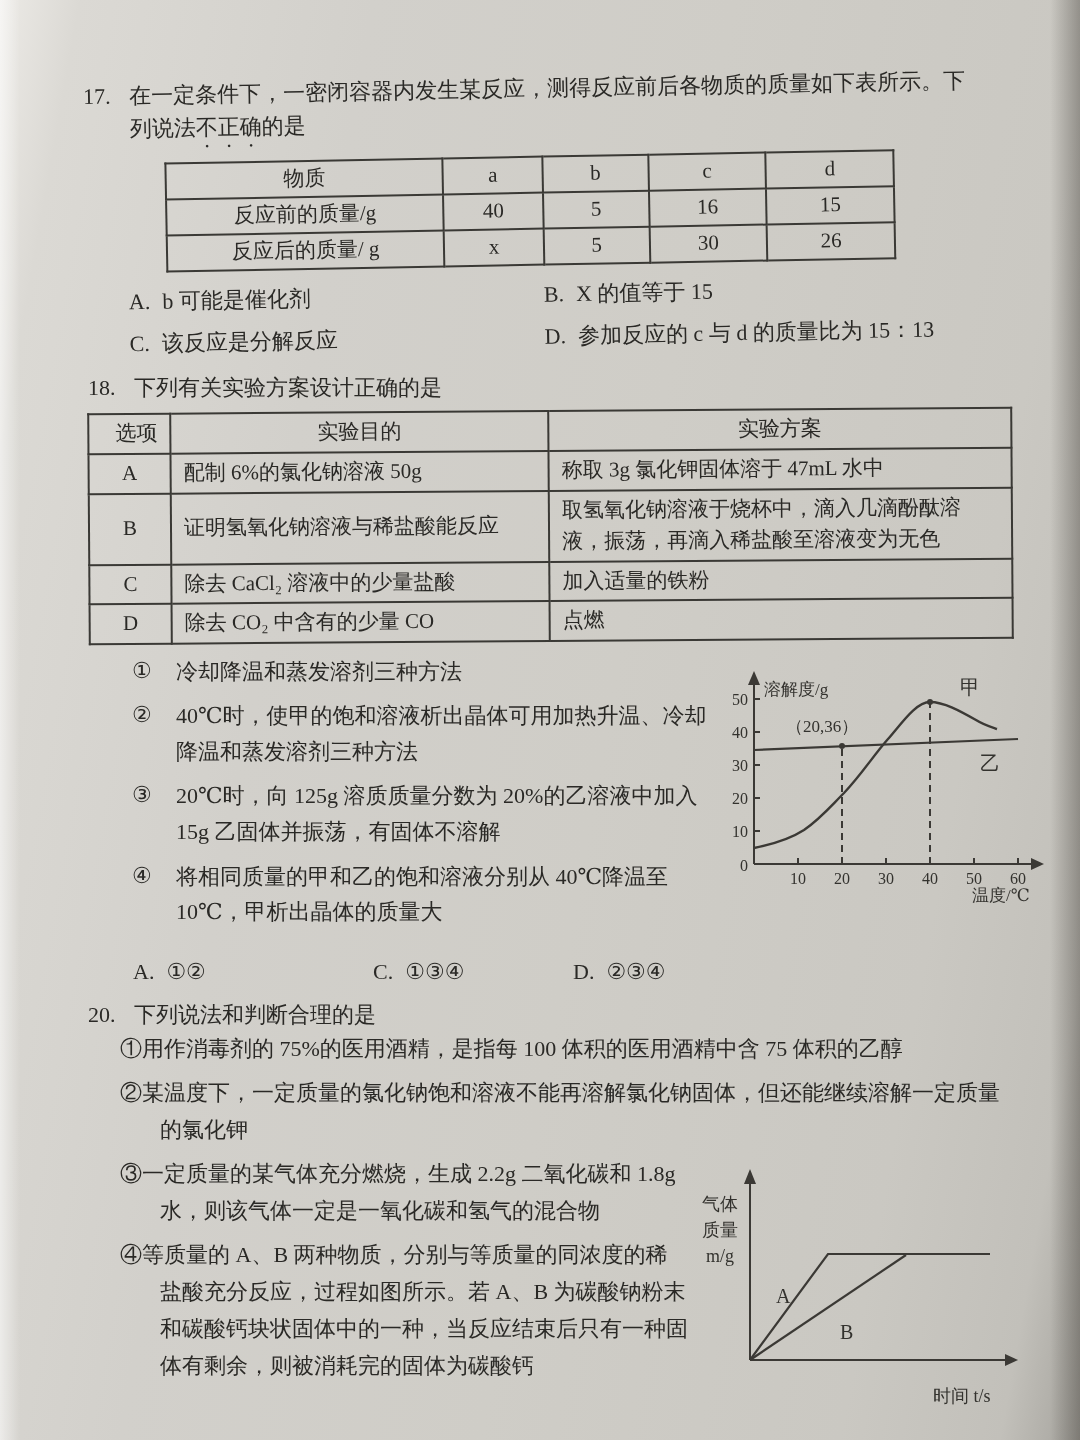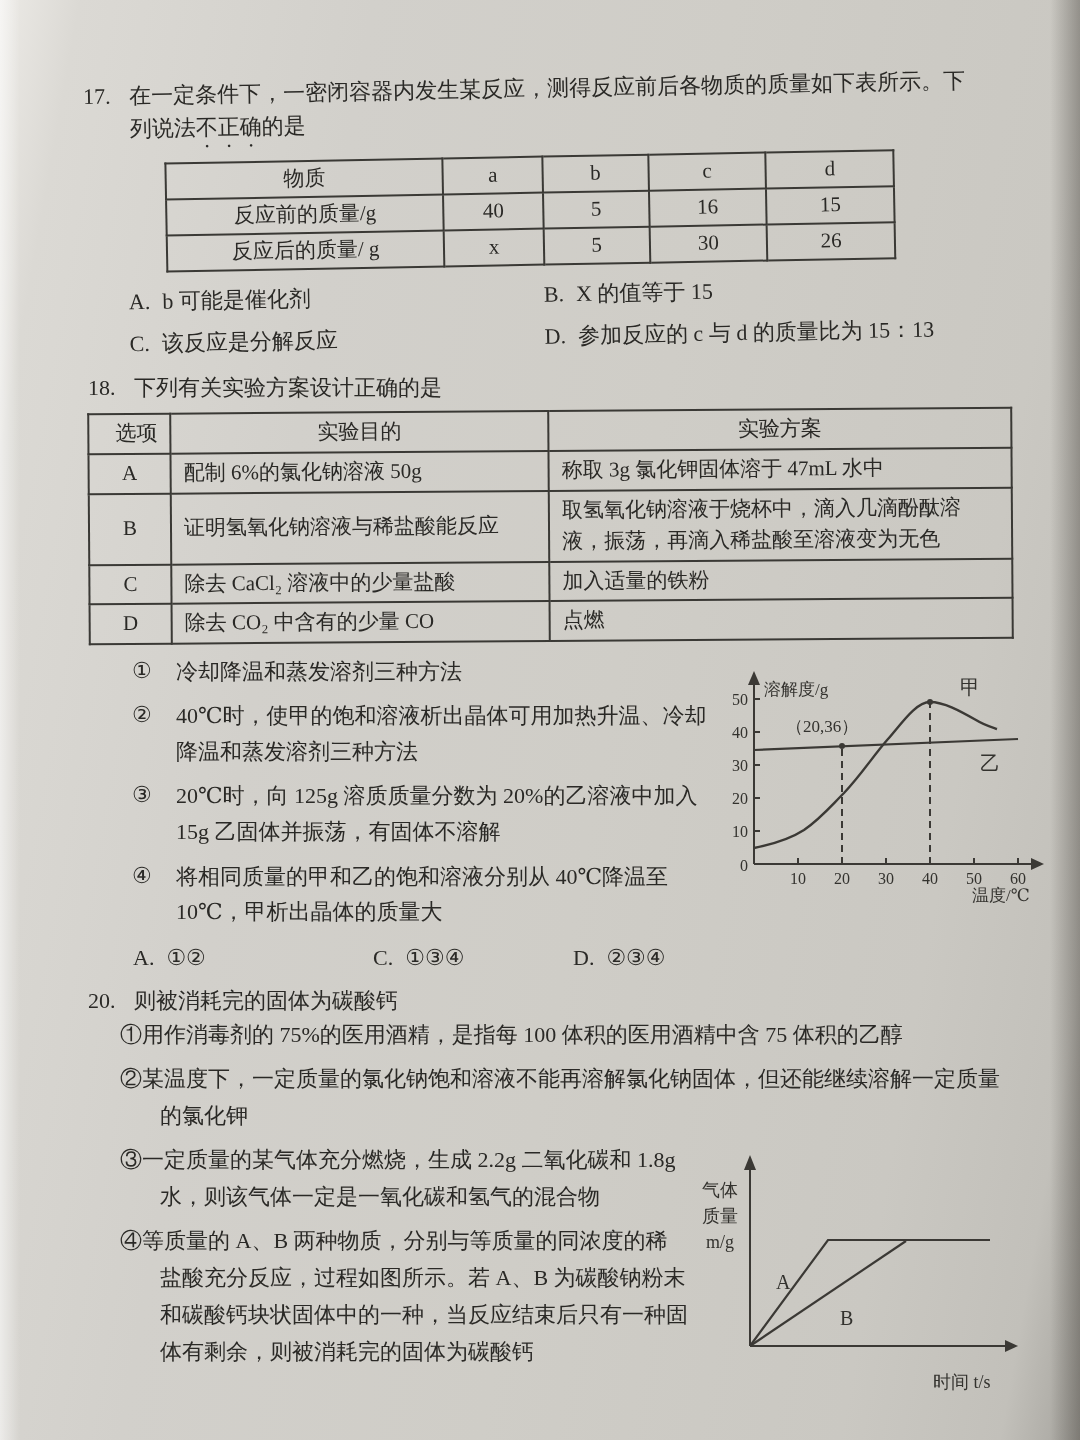--- a/index.html
+++ b/index.html
@@ -36,21 +36,21 @@
   .t18 td.c{text-align:center;width:56px;}
   .t18 td.purpose{width:352px;}
   .t18 tr.hdr td{text-align:right;height:32px;}
   
   .flex19{display:flex;margin-top:4px;}
   .stmts{flex:0 0 578px;}
   .stmt{display:flex;margin-bottom:9px;}
   .stmt .mk{flex:0 0 44px;}
   .stmt .tx{flex:1;line-height:1.62;}
   .chart19{flex:1;padding-top:14px;}
-  .opts19{display:grid;grid-template-columns:240px 200px 178px auto;padding-left:45px;margin-top:2px;}
+  .opts19{display:grid;grid-template-columns:240px 200px 178px auto;padding-left:45px;margin-top:16px;}
   
   .p20{padding-left:72px;text-indent:-40px;line-height:1.68;margin-bottom:7px;}
   .flex20{display:flex;}
   .col20{flex:0 0 600px;}
   .chart20{flex:1;padding-top:6px;}
   
   svg text{font-family:"Liberation Serif","DejaVu Serif",serif;fill:#33322e;}
   .tilt-a{transform:rotate(-1.05deg);transform-origin:left bottom;}
   .tilt-b{transform:rotate(-0.4deg);}
 </style>
@@ -222,21 +222,21 @@
       <div class="opts19">
         <span class="opt"><span class="lab">A.</span><span>①②</span></span>
         <span class="opt"><span class="lab">C.</span><span>①③④</span></span>
         <span class="opt"><span class="lab">D.</span><span>②③④</span></span>
       </div>
     </section>
 
     <section class="q">
       <div class="stem-row">
         <span class="qnum">20.</span>
-        <div class="stem-text">则被消耗完的固体为碳酸钙</div>
+        <div class="stem-text">下列说法和判断合理的是</div>
       </div>
       <div class="p20">①用作消毒剂的 75%的医用酒精，是指每 100 体积的医用酒精中含 75 体积的乙醇</div>
       <div class="p20">②某温度下，一定质量的氯化钠饱和溶液不能再溶解氯化钠固体，但还能继续溶解一定质量的氯化钾</div>
       <div class="flex20">
         <div class="col20">
           <div class="p20">③一定质量的某气体充分燃烧，生成 2.2g 二氧化碳和 1.8g 水，则该气体一定是一氧化碳和氢气的混合物</div>
           <div class="p20">④等质量的 A、B 两种物质，分别与等质量的同浓度的稀盐酸充分反应，过程如图所示。若 A、B 为碳酸钠粉末和碳酸钙块状固体中的一种，当反应结束后只有一种固体有剩余，则被消耗完的固体为碳酸钙</div>
         </div>
         <div class="chart20">
           <svg width="340" height="250" viewBox="0 0 340 250">

